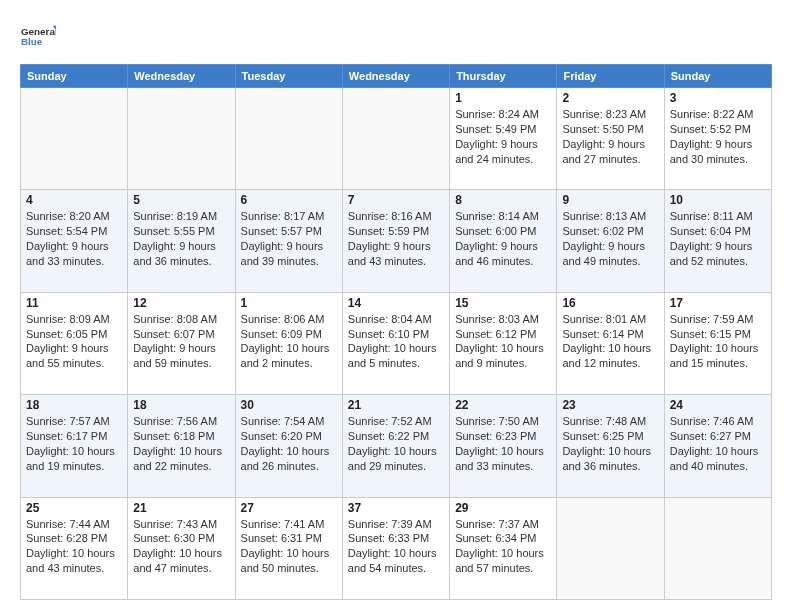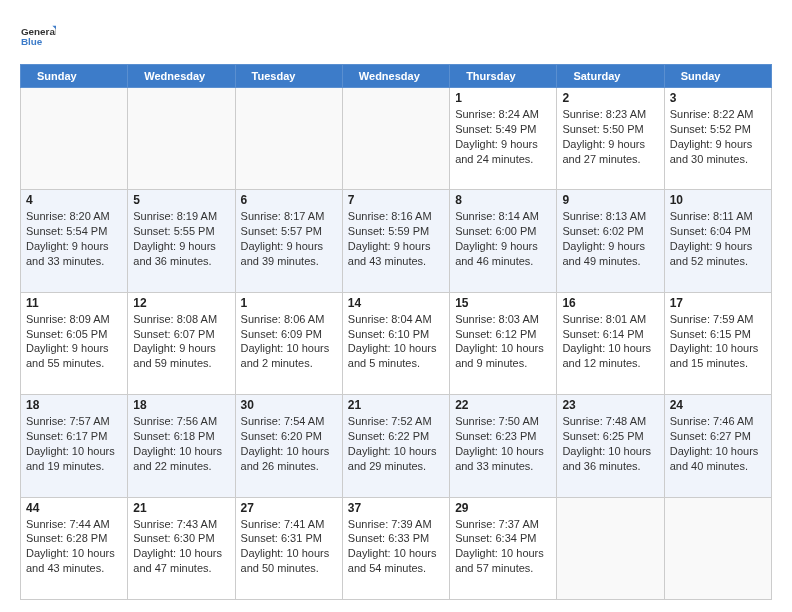--- a/index.html
+++ b/index.html
@@ -45,21 +45,21 @@
     .calendar {
       width: 100%;
       border-collapse: collapse;
       flex: 1;
       font-size: 10px;
     }
     .calendar th {
       background-color: #3d7cc9;
       color: #fff;
       text-align: left;
-      padding: 5px 16px;
+      padding: 5px 6px;
       font-size: 11px;
       font-weight: bold;
       border: 1px solid #5a8fd0;
     }
     .calendar td {
       border: 1px solid #ccc;
       vertical-align: top;
       padding: 3px 5px;
       width: calc(100% / 7);
       height: 82px;
@@ -102,21 +102,21 @@
   </div>
 
   <table class="calendar">
     <thead>
       <tr>
       <th>Sunday</th>
           <th>Wednesday</th>
           <th>Tuesday</th>
           <th>Wednesday</th>
           <th>Thursday</th>
-          <th>Saturday</th>
+          <th>Friday</th>
           <th>Sunday</th>
         </tr>
     </thead>
     <tbody id="calendar-body">
     <tr>
           <td class="empty"></td>
           <td class="empty"></td>
           <td class="empty"></td>
           <td class="empty"></td>
           <td>
@@ -217,21 +217,21 @@
             <span class="day-num">23</span>
             <div class="day-info">Sunrise: 7:48 AM<br>Sunset: 6:25 PM<br>Daylight: 10 hours<br>and 36 minutes.</div>
           </td>
           <td>
             <span class="day-num">24</span>
             <div class="day-info">Sunrise: 7:46 AM<br>Sunset: 6:27 PM<br>Daylight: 10 hours<br>and 40 minutes.</div>
           </td>
         </tr>
         <tr>
           <td>
-            <span class="day-num">44</span>
+            <span class="day-num">25</span>
             <div class="day-info">Sunrise: 7:44 AM<br>Sunset: 6:28 PM<br>Daylight: 10 hours<br>and 43 minutes.</div>
           </td>
           <td>
             <span class="day-num">21</span>
             <div class="day-info">Sunrise: 7:43 AM<br>Sunset: 6:30 PM<br>Daylight: 10 hours<br>and 47 minutes.</div>
           </td>
           <td>
             <span class="day-num">27</span>
             <div class="day-info">Sunrise: 7:41 AM<br>Sunset: 6:31 PM<br>Daylight: 10 hours<br>and 50 minutes.</div>
           </td>

